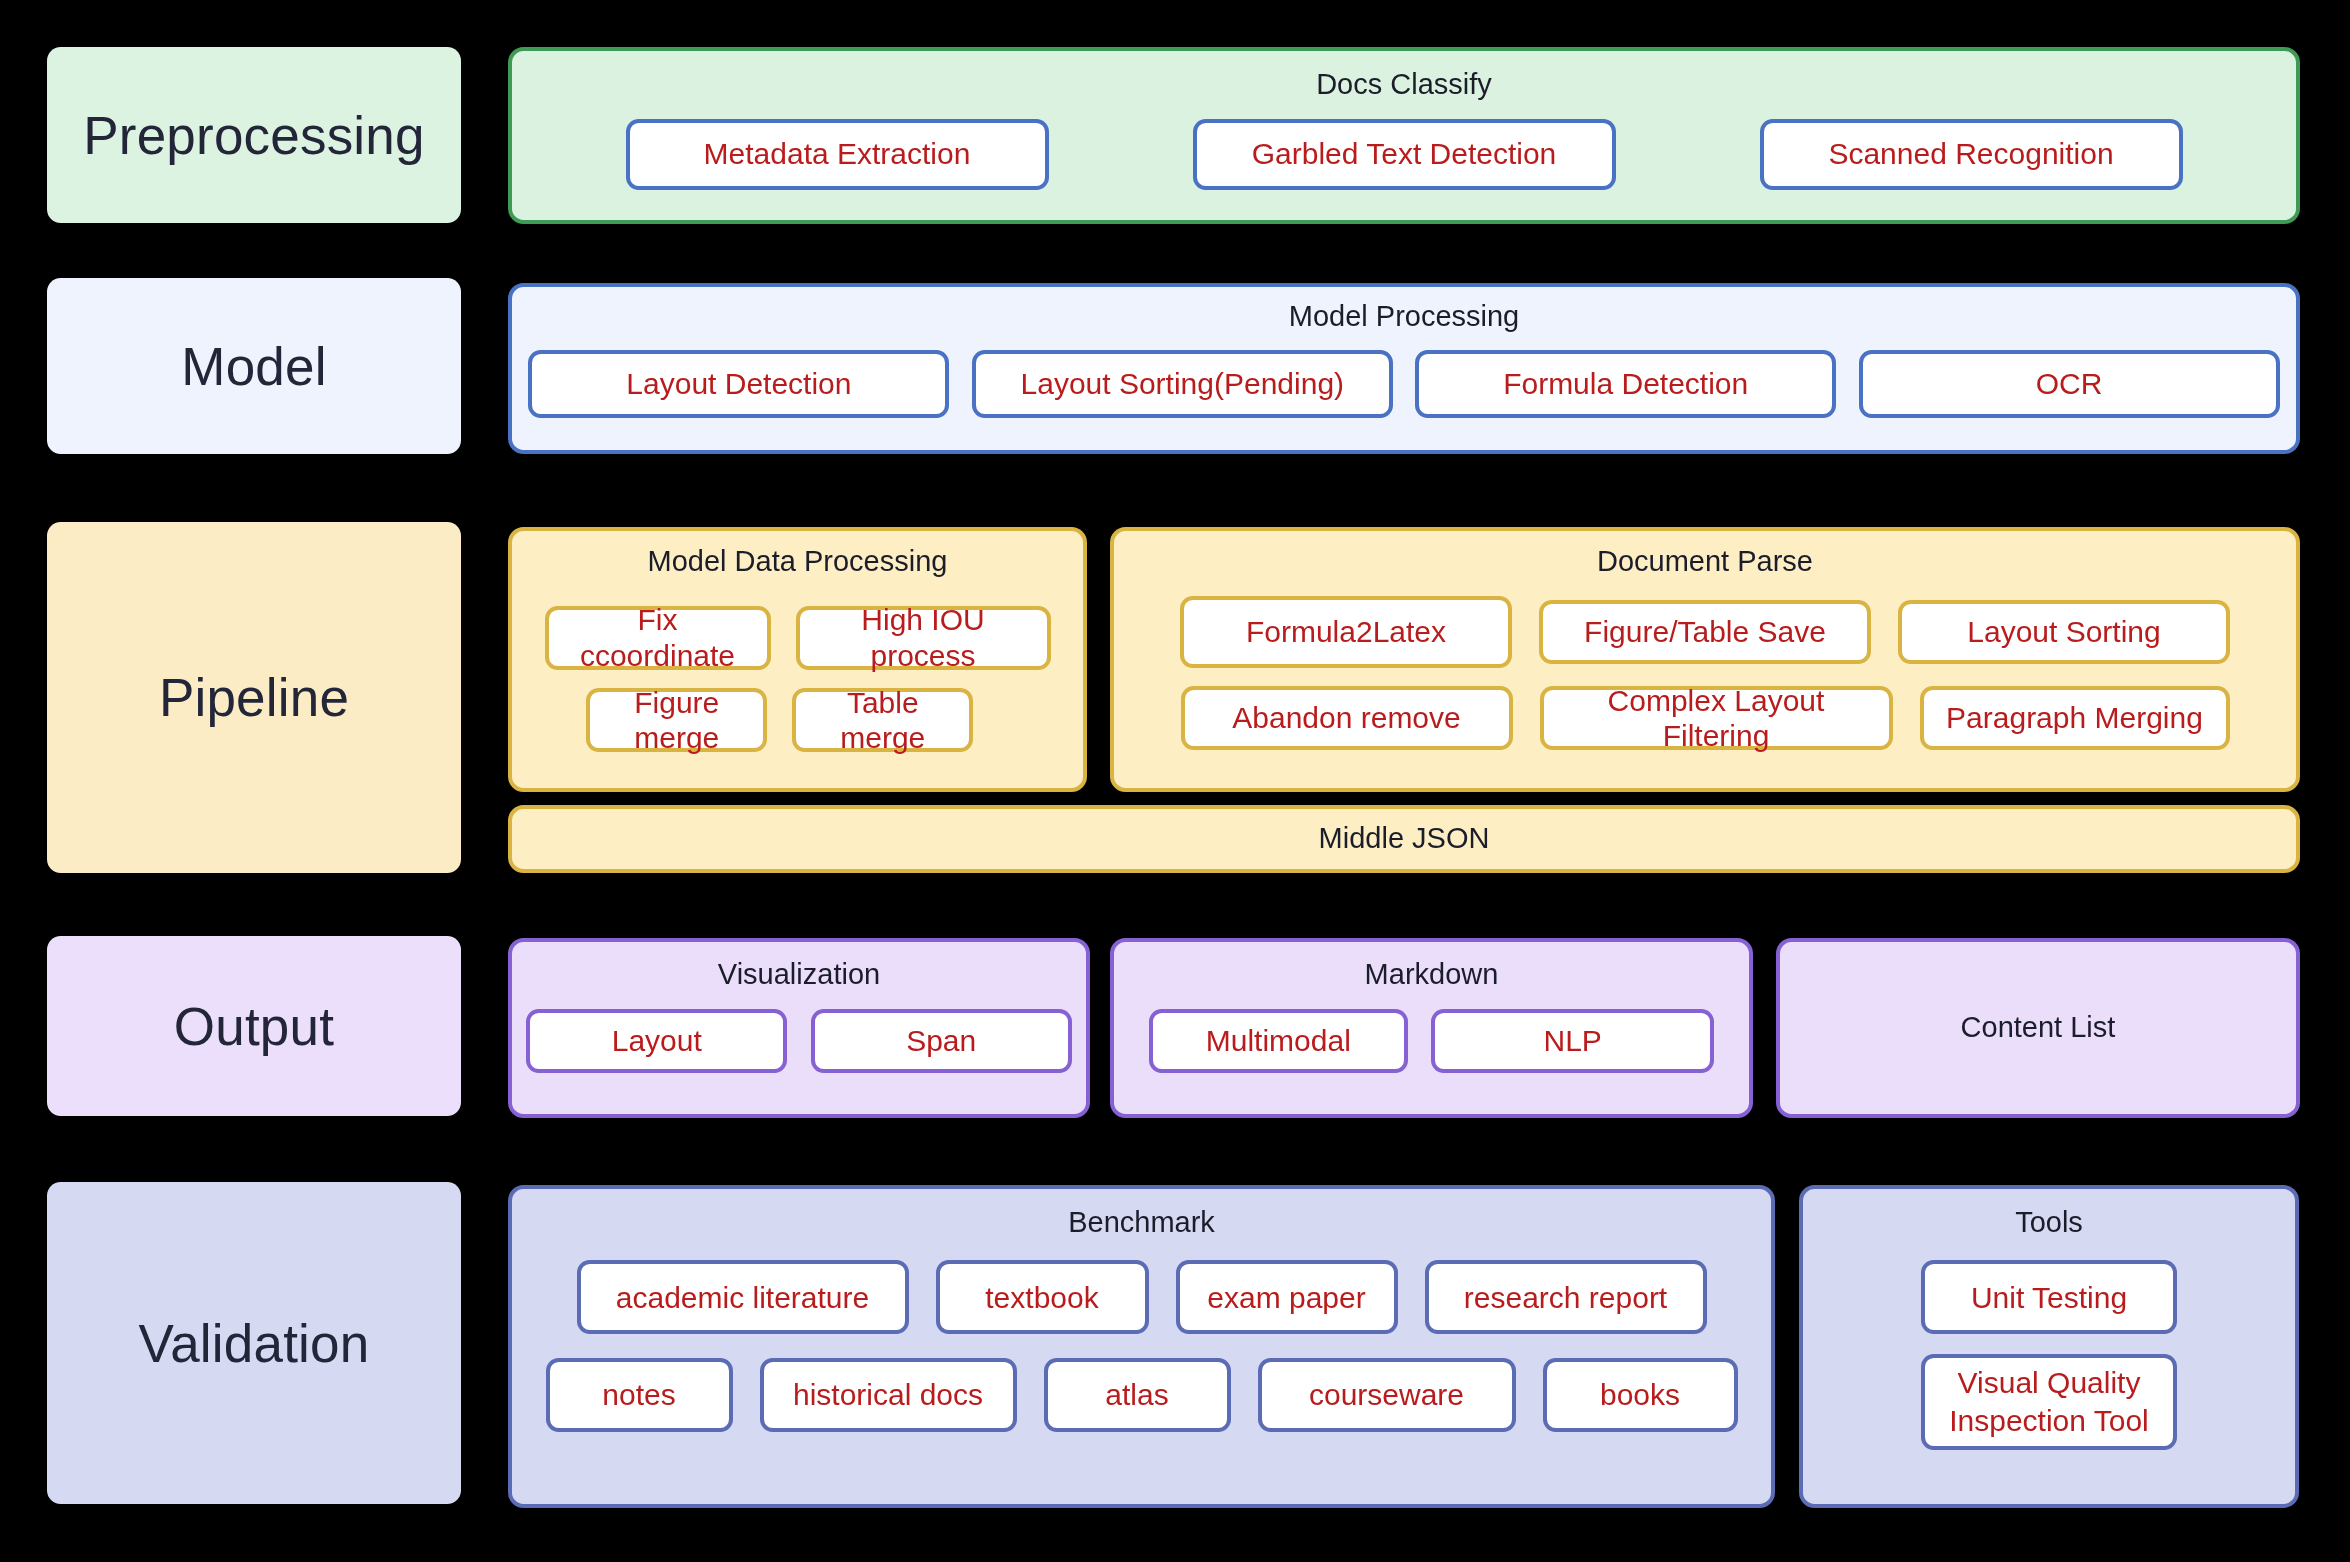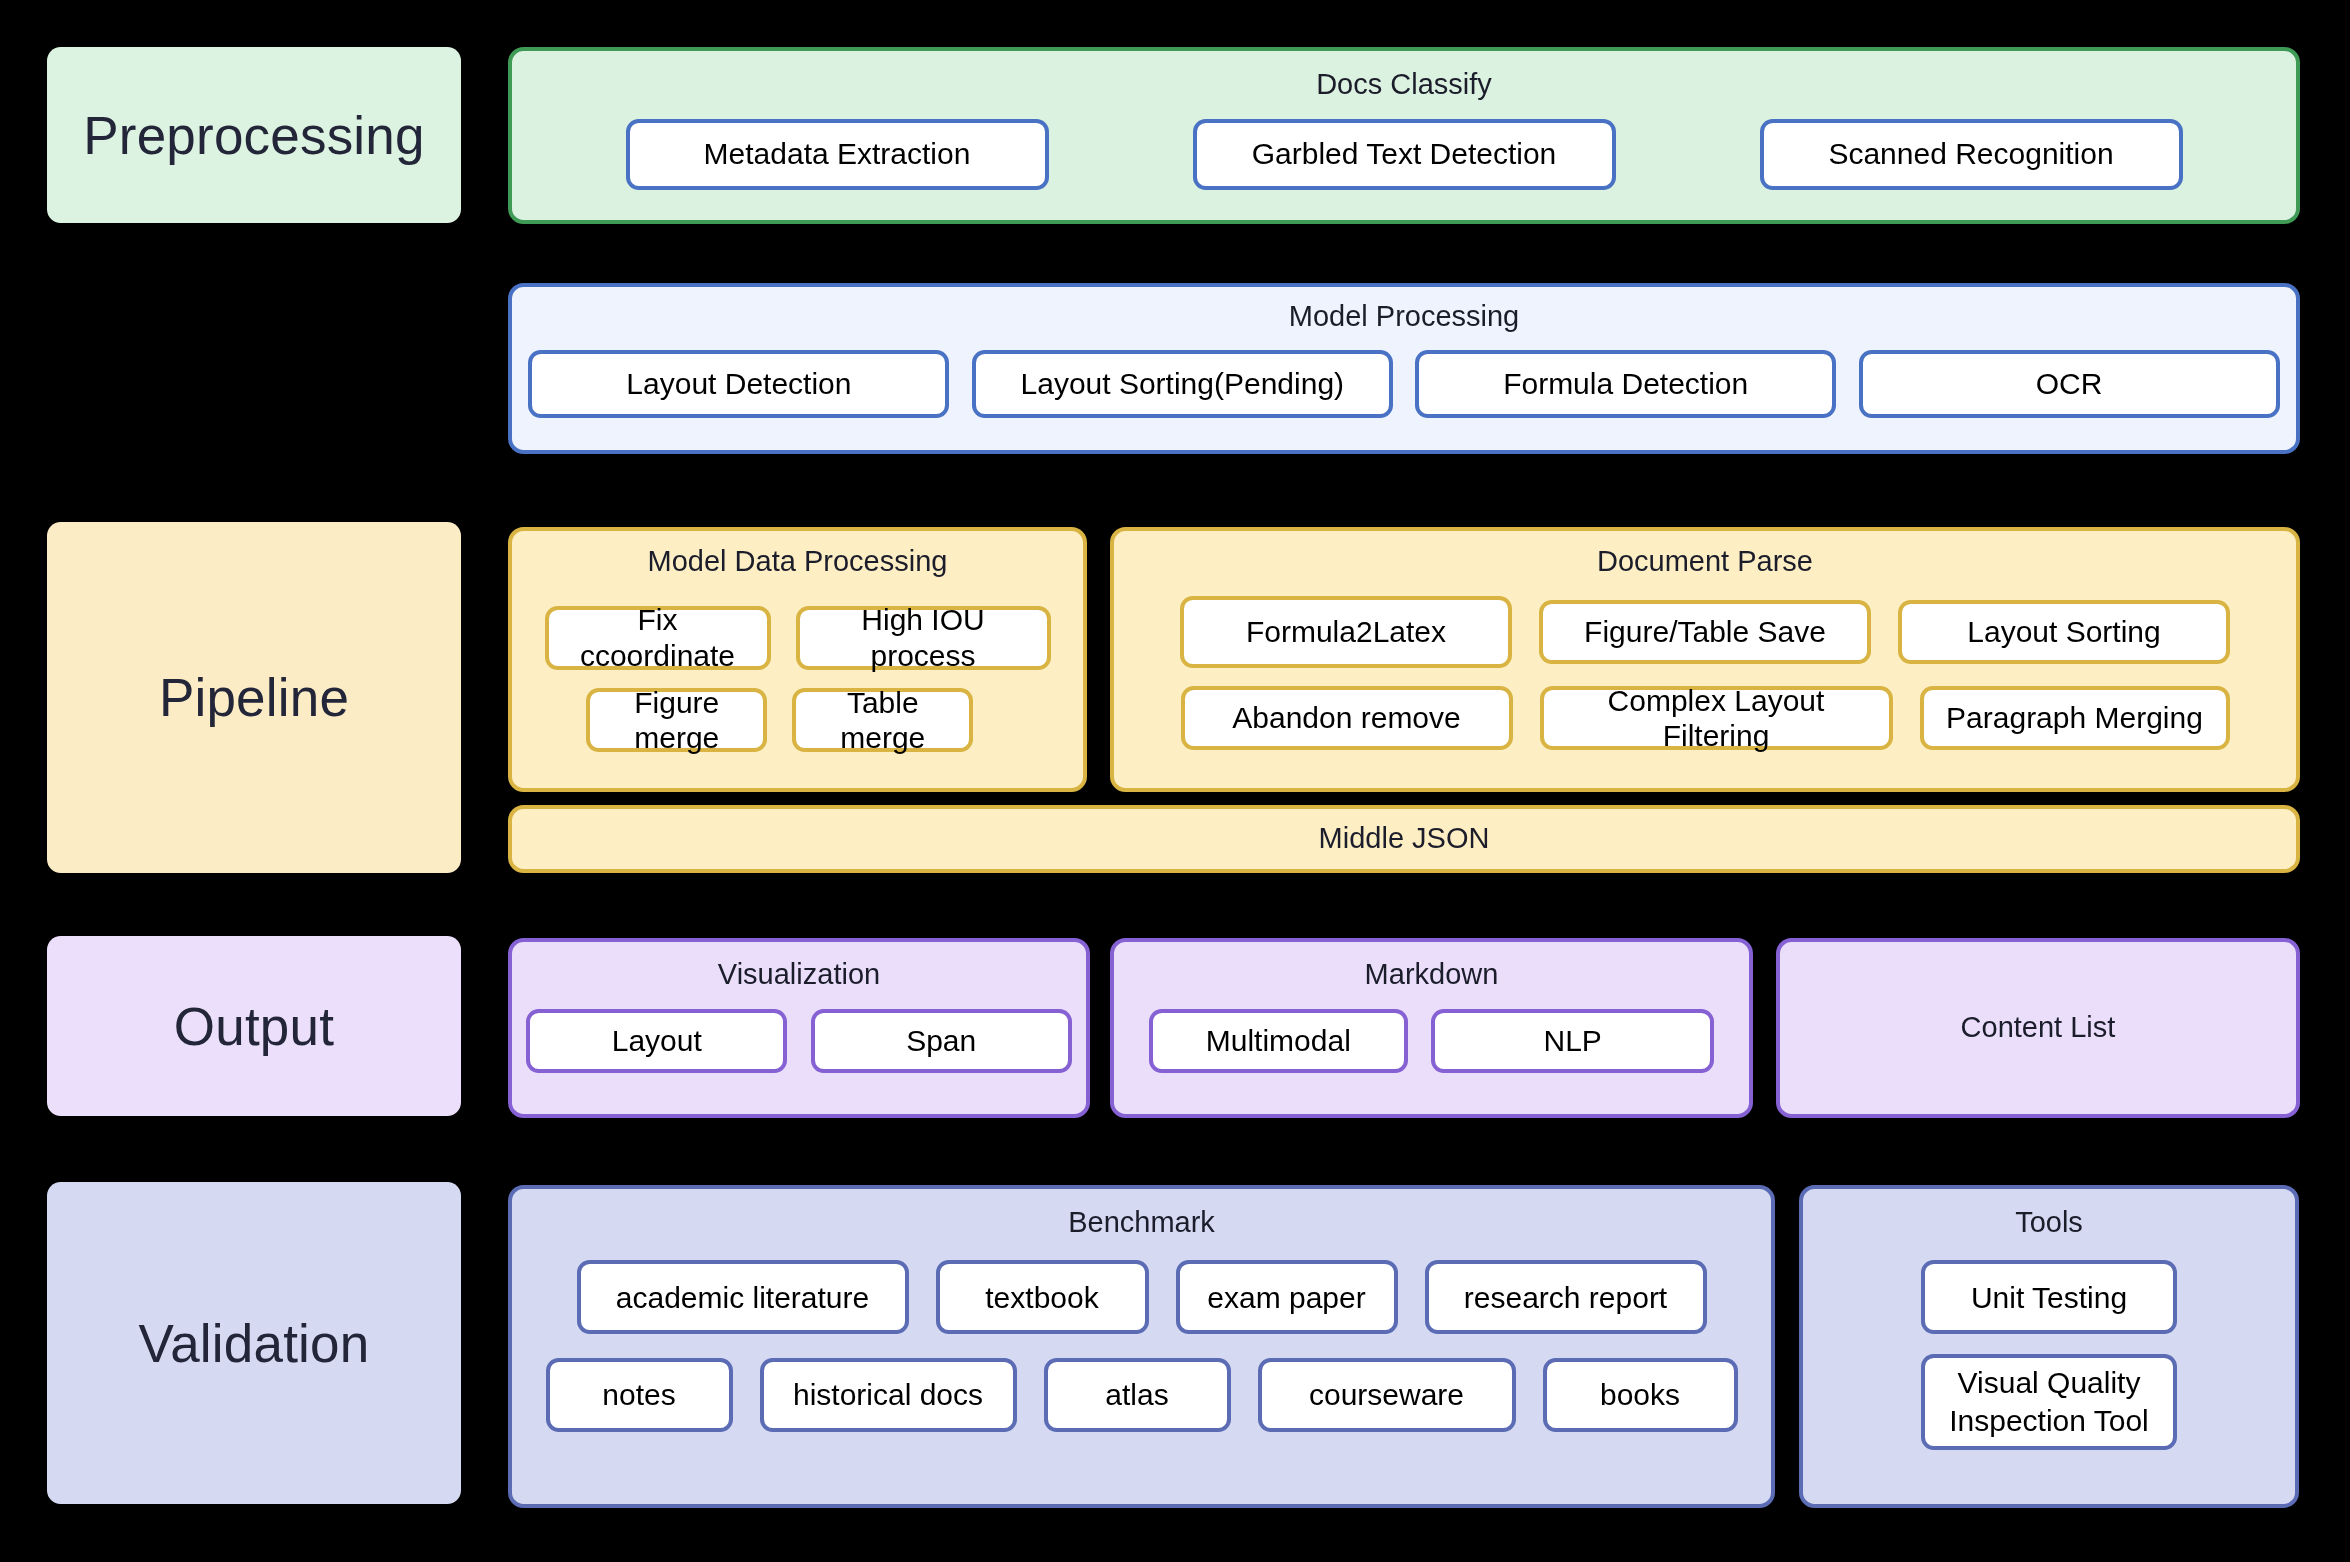--- a/index.html
+++ b/index.html
@@ -57,21 +57,21 @@
   .chip {
     background: #ffffff;
     border-style: solid;
     border-width: 4.9px;
     border-radius: 12.7px;
     box-sizing: border-box;
     display: flex;
     align-items: center;
     justify-content: center;
     text-align: center;
-    color: #000000;
+    color: #b91c1c;
     font-size: 30px;
     line-height: 1.18;
     padding: 0 13.7px;
   }
 
   
   .pal-green       { background:#dcf2e0; border-color:#3f9a56; }
   .pal-green-label { background:#ddf3e1; }
   .chip-blue       { border-color:#4a72c4; }
 
@@ -101,20 +101,23 @@
 
   <div class="group pal-green" style="left:508px; top:47px; width:1792px; height:177px;">
     <div class="group-title" style="margin-top:16.6px;">Docs Classify</div>
     <div class="chips" style="margin-top:17.6px; gap:144px;">
       <div class="chip chip-blue" style="width:423px; height:71px;">Metadata Extraction</div>
       <div class="chip chip-blue" style="width:423px; height:71px;">Garbled Text Detection</div>
       <div class="chip chip-blue" style="width:423px; height:71px;">Scanned Recognition</div>
     </div>
   </div>
 
+  <div class="stage-label pal-blue-label" style="left:47px; top:278px; width:414px; height:176px;">
+    <span>Model</span>
+  </div>
 
   <div class="group pal-blue" style="left:508px; top:283px; width:1792px; height:171px;">
     <div class="group-title" style="margin-top:12.7px;">Model Processing</div>
     <div class="chips" style="margin-top:16.6px; gap:22.4px;">
       <div class="chip chip-blue" style="width:421px; height:68px;">Layout Detection</div>
       <div class="chip chip-blue" style="width:421px; height:68px;">Layout Sorting(Pending)</div>
       <div class="chip chip-blue" style="width:421px; height:68px;">Formula Detection</div>
       <div class="chip chip-blue" style="width:421px; height:68px;">OCR</div>
     </div>
   </div>

